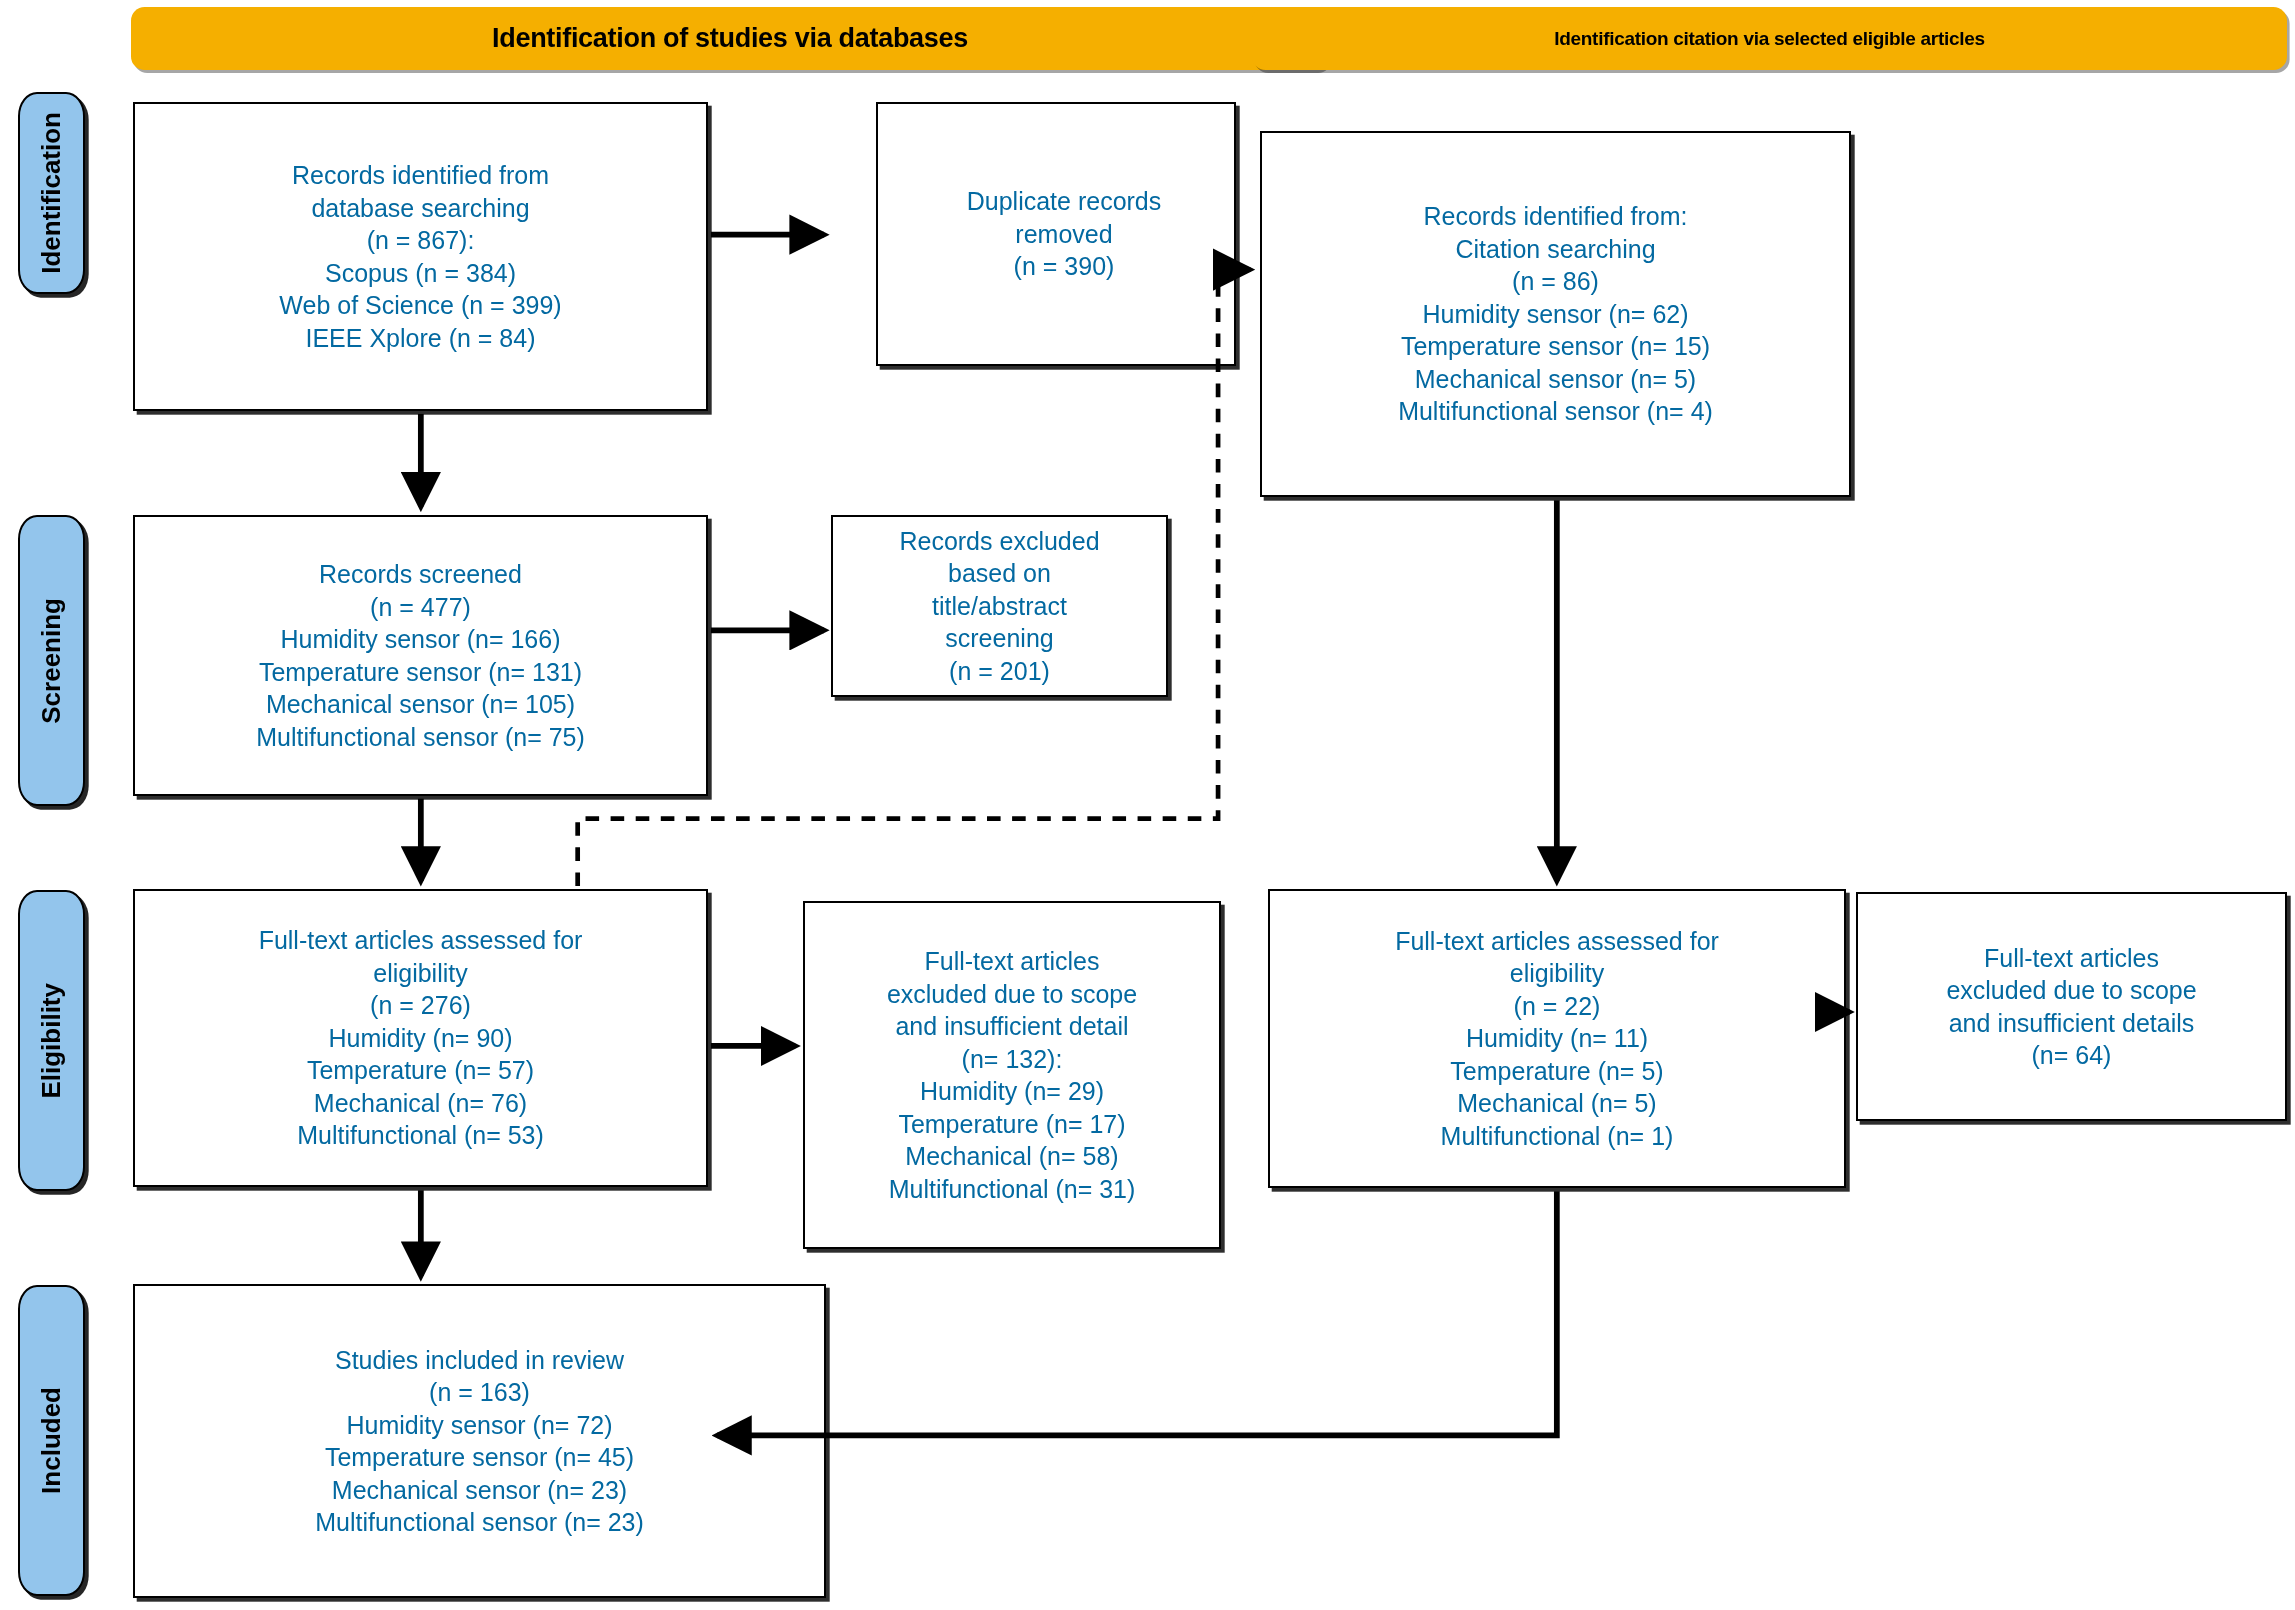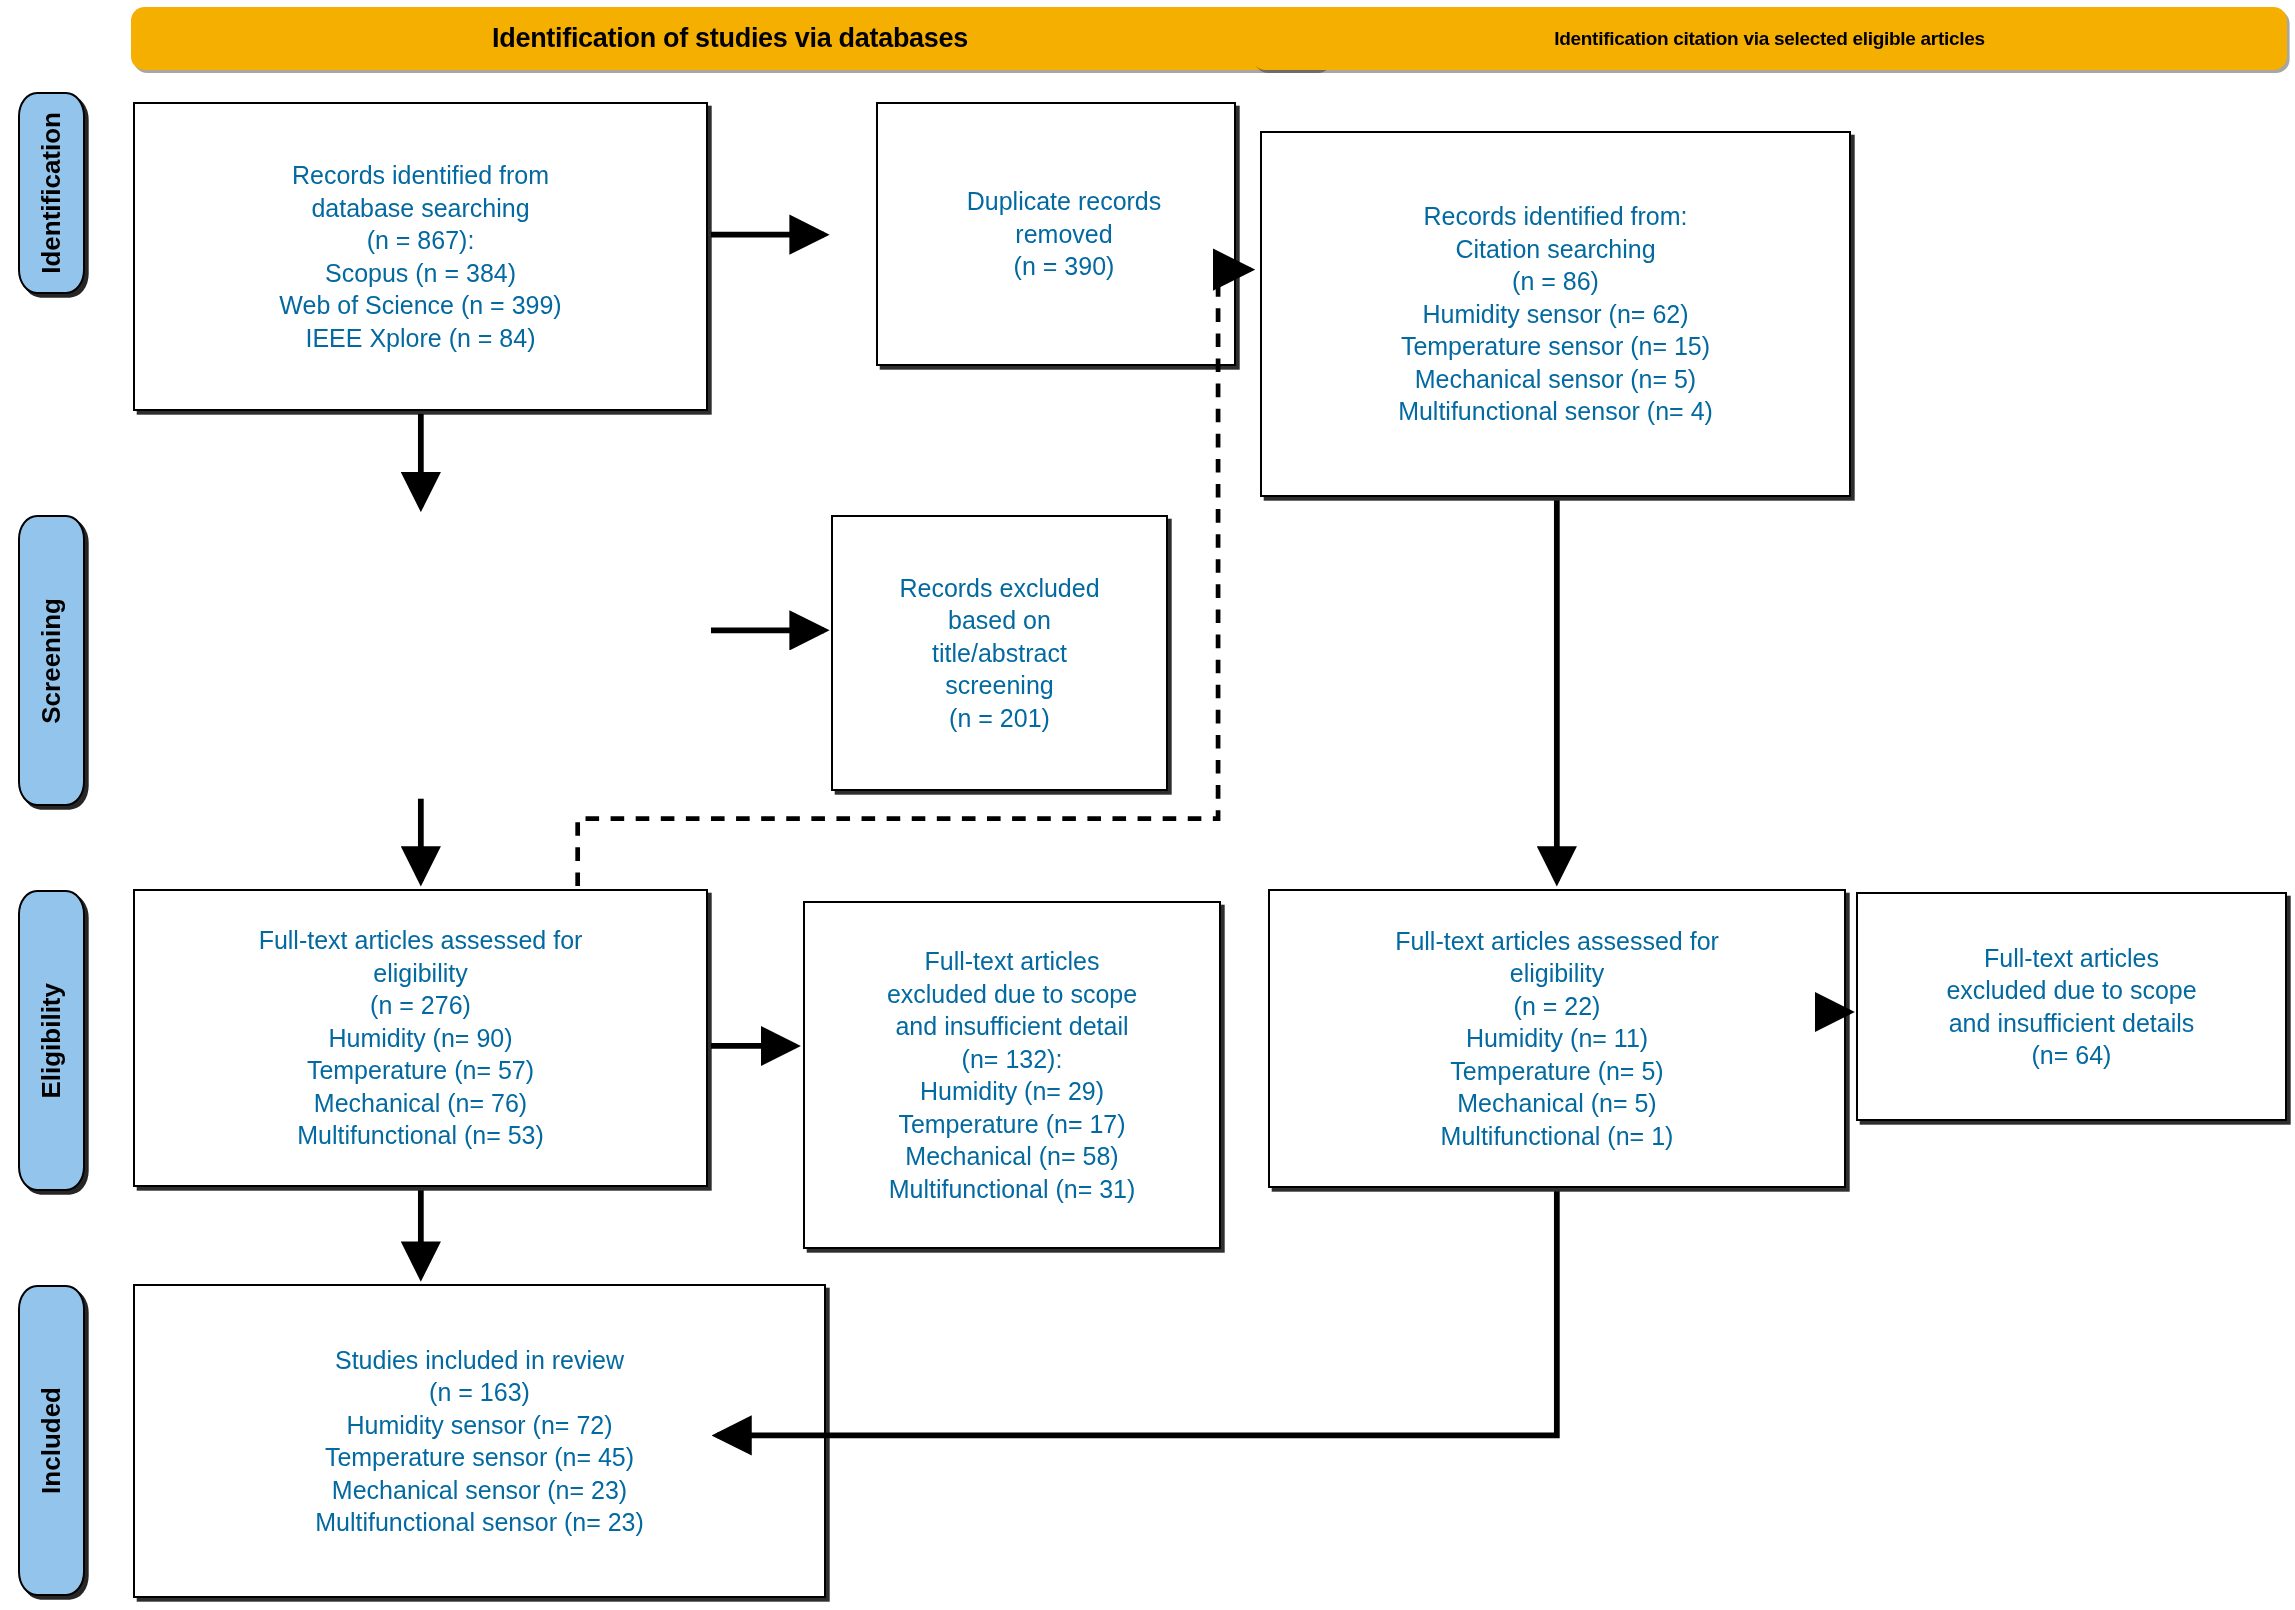--- a/index.html
+++ b/index.html
@@ -44,21 +44,21 @@
   .box .txt{
     text-align:center;color:#0369a1;line-height:1.30;
     font-size:25px;padding:3.1px 6.3px;white-space:pre-line;
   }
 
   #b-records-identified{left:133px;top:102px;width:575px;height:309px;}
   #b-duplicates{left:876px;top:102px;width:360px;height:264px;padding-left:16px;}
   #b-citation{left:1260px;top:131px;width:591px;height:366px;}
 
   #b-screened{left:133px;top:515px;width:575px;height:281px;}
-  #b-excl-screen{left:831px;top:515px;width:337px;height:276px;}
+  #b-excl-screen{left:831px;top:515px;width:337px;height:182px;}
 
   #b-fulltext-left{left:133px;top:889px;width:575px;height:298px;}
   #b-excl-scope{left:803px;top:901px;width:418px;height:348px;}
   #b-fulltext-right{left:1268px;top:889px;width:578px;height:299px;}
   #b-excl-scope-right{left:1856px;top:892px;width:431px;height:229px;}
 
   #b-included{left:133px;top:1284px;width:693px;height:314px;}
 
   
   #wires{position:absolute;left:0;top:0;width:2295px;height:1611px;pointer-events:none;}
@@ -102,20 +102,28 @@
   <div class="box" id="b-citation">
     <div class="txt">Records identified from:
 Citation searching
 (n = 86)
 Humidity sensor (n= 62)
 Temperature sensor (n= 15)
 Mechanical sensor (n= 5)
 Multifunctional sensor (n= 4)</div>
   </div>
 
+  <div class="box" id="b-screened">
+    <div class="txt">Records screened
+(n = 477)
+Humidity sensor (n= 166)
+Temperature sensor (n= 131)
+Mechanical sensor (n= 105)
+Multifunctional sensor (n= 75)</div>
+  </div>
 
   <div class="box" id="b-excl-screen">
     <div class="txt">Records excluded
 based on
 title/abstract
 screening
 (n = 201)</div>
   </div>
 
   <div class="box" id="b-fulltext-left">

